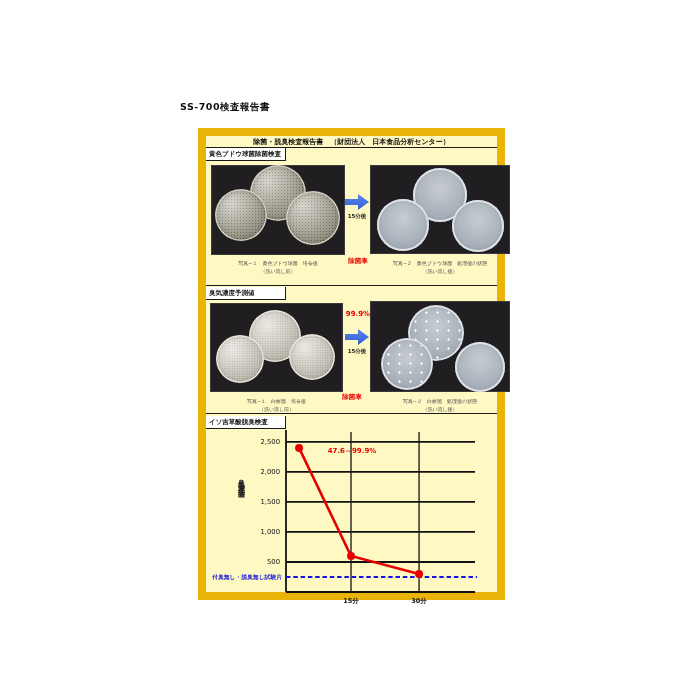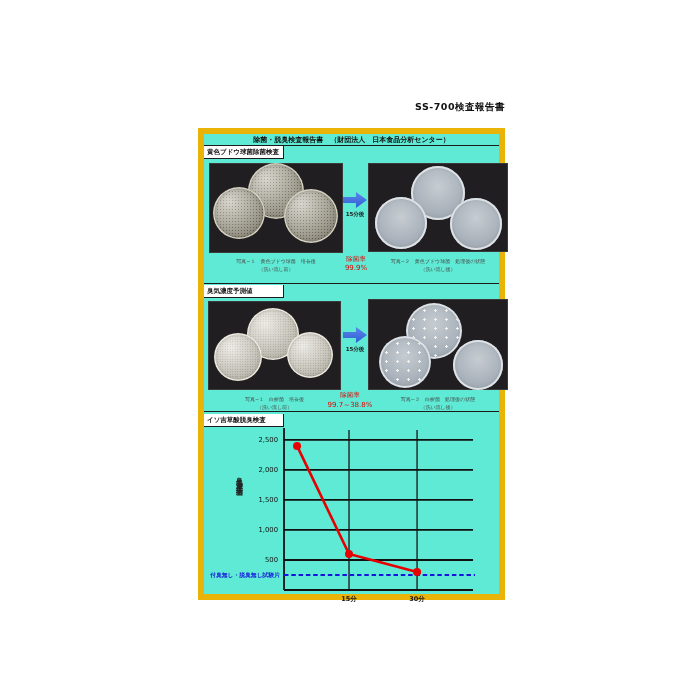--- a/index.html
+++ b/index.html
@@ -1,26 +1,26 @@
 <!DOCTYPE html>
 <html><head>
 <meta charset="utf-8">
 <style>
   html,body{margin:0;padding:0;}
   .page{
     position:relative;width:700px;height:700px;background:#ffffff;overflow:hidden;
     font-family:"DejaVu Sans","Liberation Sans",sans-serif;color:#111;
   }
   .page-title{
-    position:absolute;left:198px;top:101px;width:307px;text-align:right;
+    position:absolute;left:180px;top:101px;width:307px;text-align:left;
     font-size:9.5px;font-weight:bold;letter-spacing:.5px;
   }
   .doc-box{
     position:absolute;left:198px;top:128px;width:307px;height:472px;
-    border:6px solid #eab308;box-sizing:border-box;background:#5eead4;
+    border:8px solid #eab308;box-sizing:border-box;background:#fef9c3;
   }
   .doc-header{
     position:absolute;left:0;top:0;width:100%;height:12px;line-height:12px;
     border-bottom:1.5px solid #1a1a1a;box-sizing:border-box;text-align:center;
     font-size:7px;font-weight:bold;
   }
   .section-rule{position:absolute;left:0;width:100%;border-top:1.5px solid #1a1a1a;}
   .section-label{
     position:absolute;left:0;width:80px;height:13px;line-height:13px;
     border-right:1.5px solid #1a1a1a;border-bottom:1.5px solid #1a1a1a;
@@ -56,23 +56,23 @@
     background-size:11px 9px,100% 100%;
     background-position:2px 3px,0 0;
   }
   .arrow{
     position:absolute;width:24px;height:16px;
     background:linear-gradient(180deg,#5b86ea,#2f5fd4);
     clip-path:polygon(0 32%,54% 32%,54% 0,100% 50%,54% 100%,54% 68%,0 68%);
   }
   .arrow-time{position:absolute;width:32px;text-align:center;font-size:5.5px;font-weight:bold;color:#222;}
   .caption{position:absolute;text-align:center;font-size:5px;line-height:1.6;color:#4a4a4a;}
-  .rate{position:absolute;text-align:center;color:#e60000;font-weight:normal;}
+  .rate{position:absolute;text-align:center;color:#e60000;font-weight:bold;}
   .rate .r1{font-size:6.5px;}
-  .rate .r2{font-size:7px;white-space:nowrap;}
+  .rate .r2{font-size:7px;white-space:nowrap;margin-top:44px;}
   .chart-wrap{position:absolute;left:0;top:290px;width:307px;height:182px;}
   .chart-ylabel{
     position:absolute;left:30px;top:48px;font-size:6.8px;font-weight:bold;color:#222;
     writing-mode:vertical-rl;text-orientation:upright;letter-spacing:2px;
   }
 </style>
 </head>
 <body>
 
 <div class="page">
@@ -130,21 +130,21 @@
       <div class="dish after spotted" style="left:11px;top:37px;width:52px;height:52px;"></div>
       <div class="dish after" style="left:85px;top:41px;width:50px;height:50px;"></div>
     </div>
 
     <div class="caption" style="left:4px;top:261px;width:133px;">
       <div>写真−１　白癬菌　培養後</div>
       <div>（洗い流し前）</div>
     </div>
     <div class="rate" style="left:118px;top:257px;width:56px;">
       <div class="r1">除菌率</div>
-      <div class="r2">99.7～38.8%</div>
+      <div class="r2">47.6～99.9%</div>
     </div>
     <div class="caption" style="left:164px;top:261px;width:140px;">
       <div>写真−２　白癬菌　処理後の状態</div>
       <div>（洗い流し後）</div>
     </div>
 
     <div class="section-rule" style="top:277px;"></div>
     <div class="section-label" style="top:280px;">イソ吉草酸脱臭検査</div>
 
     <div class="chart-wrap">

